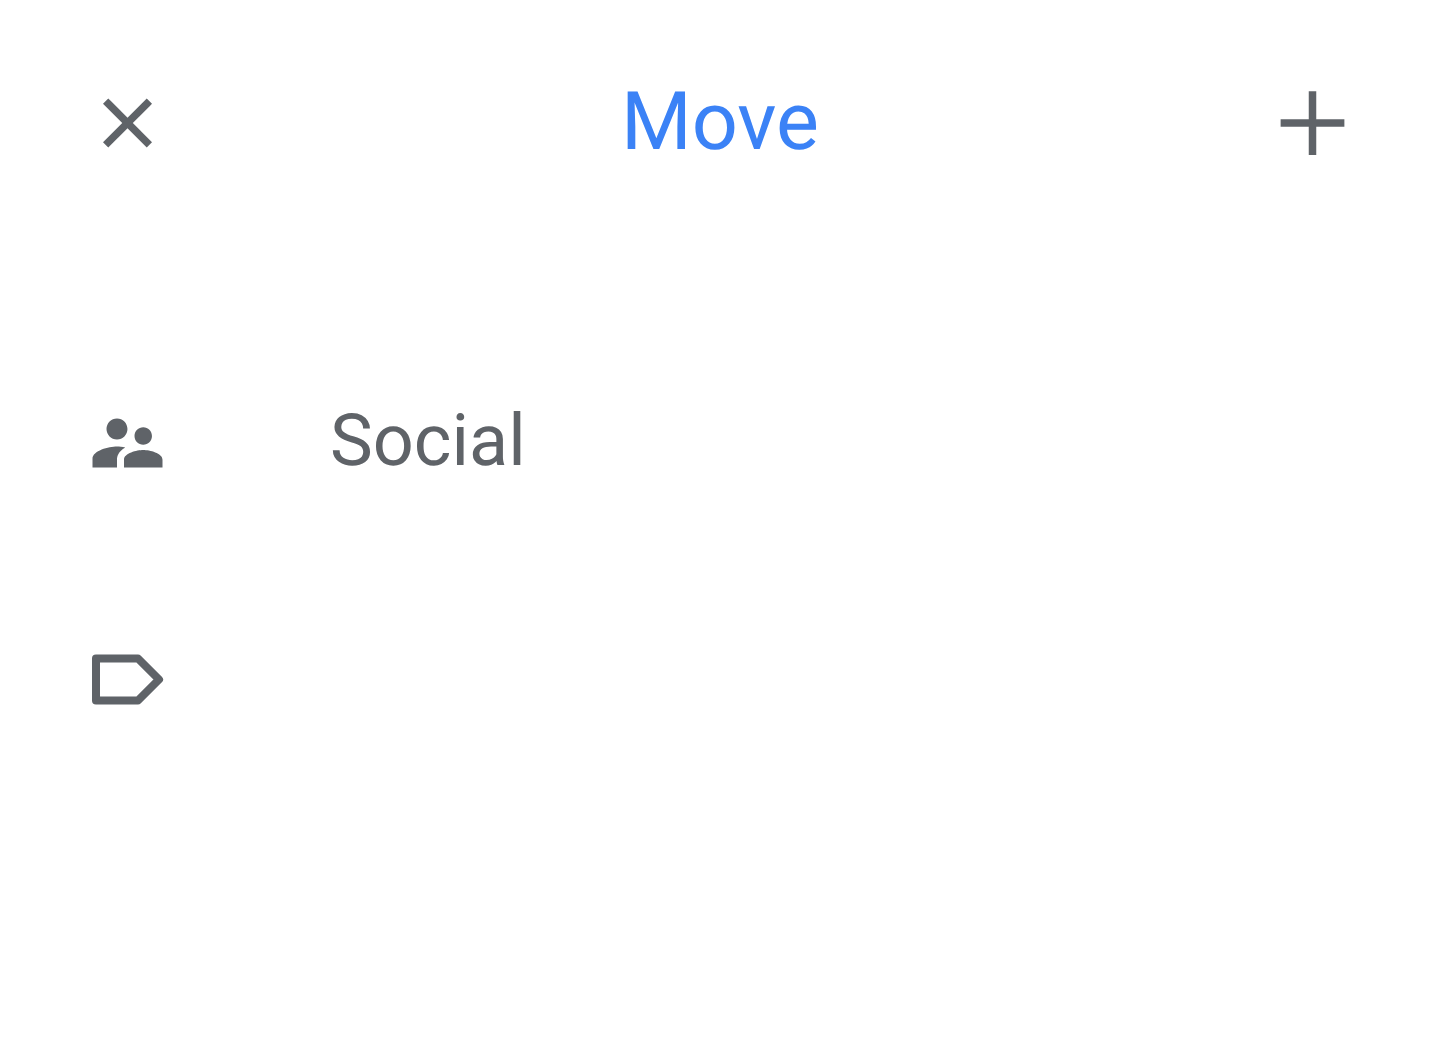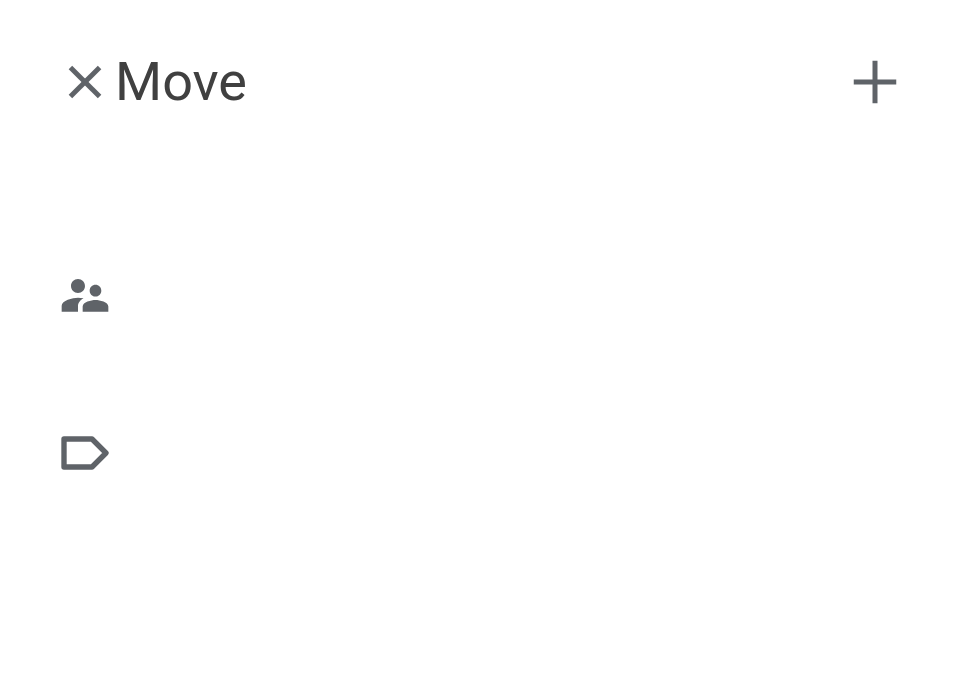--- a/index.html
+++ b/index.html
@@ -16,24 +16,24 @@
       overflow: hidden;
     }
     .header {
       display: flex;
       align-items: center;
       justify-content: space-between;
       padding: 50px 55px 40px 55px;
     }
     .header-title {
       flex: 1;
-      text-align: left;
+      text-align: center;
       font-size: 54px;
       font-weight: 400;
-      color: #404040;
+      color: #3b82f6;
     }
     .icon-btn {
       width: 60px;
       height: 60px;
       display: flex;
       align-items: center;
       justify-content: center;
       cursor: pointer;
     }
     .close-svg {
@@ -91,20 +91,21 @@
 </div>
 
 <div class="list">
 
   <div class="list-item">
     <div class="list-icon">
       <svg viewBox="0 0 24 24" fill="#5f6368">
         <path d="M16.5 13.5c1.38 0 2.49-1.12 2.49-2.5S17.88 8.5 16.5 8.5 14 9.62 14 11s1.12 2.5 2.5 2.5zM9 12c1.66 0 2.99-1.34 2.99-3S10.66 6 9 6 6 7.34 6 9s1.34 3 3 3zm7.5 3c-1.83 0-5.5 0.92-5.5 2.75V20h11v-2.25c0-1.83-3.67-2.75-5.5-2.75zM9 14c-2.33 0-7 1.17-7 3.5V20h7v-2.25c0-0.85 0.33-2.34 2.37-3.47C10.5 14.1 9.66 14 9 14z"></path>
       </svg>
     </div>
+    <div class="list-label">Social</div>
   </div>
 
   <div class="list-item">
     <div class="list-icon">
       <svg viewBox="0 0 24 24" fill="none" stroke="#5f6368" stroke-width="2.3" stroke-linejoin="round">
         <path d="M3 6 L15 6 L21 12 L15 18 L3 18 Z"></path>
       </svg>
     </div>
   </div>
 </div>

